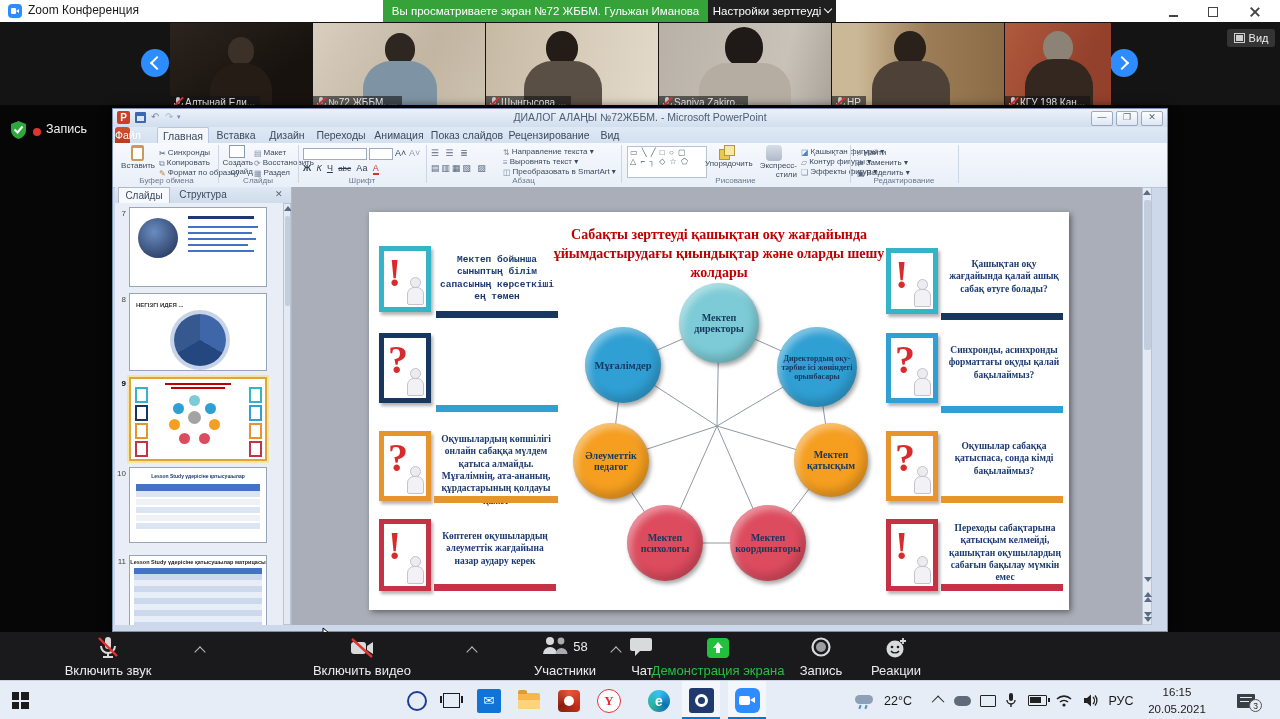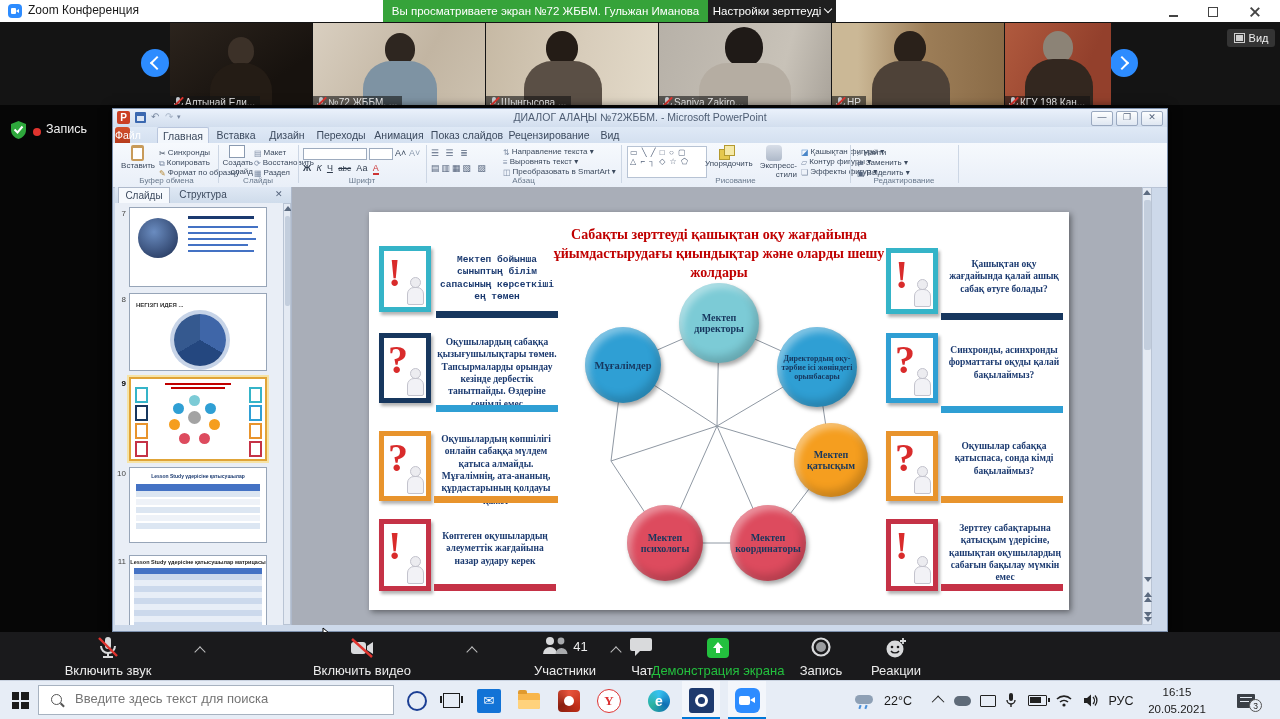--- a/index.html
+++ b/index.html
@@ -405,36 +405,36 @@
                 <line x1="462" y1="248" x2="399" y2="331"></line>
               <line x1="399" y1="331" x2="296" y2="331"></line>
                 <line x1="296" y1="331" x2="242" y2="249"></line>
               <line x1="242" y1="249" x2="254" y2="153"></line>
             </g>
           </svg>
 
           <div class="circ" style="left:310px;top:71px;width:80px;height:80px;background:#7ccbd6;font-size:10px;">Мектеп директоры</div>
           <div class="circ" style="left:216px;top:115px;width:76px;height:76px;background:#2f9fd4;font-size:10.5px;">Мұғалімдер</div>
           <div class="circ" style="left:408px;top:115px;width:80px;height:80px;background:#2f9fd4;font-size:8px;padding:2px;box-sizing:border-box;">Директордың оқу-тәрбие ісі жөніндегі орынбасары</div>
+          <div class="circ" style="left:204px;top:211px;width:76px;height:76px;background:#f59e1f;font-size:10px;">Әлеуметтік педагог</div>
           <div class="circ" style="left:425px;top:211px;width:74px;height:74px;background:#f59e1f;font-size:10px;">Мектеп қатысқым</div>
           <div class="circ" style="left:258px;top:293px;width:76px;height:76px;background:#dd4b5e;font-size:10px;">Мектеп психологы</div>
           <div class="circ" style="left:361px;top:293px;width:76px;height:76px;background:#dd4b5e;font-size:10px;">Мектеп координаторы</div>
 
           <div class="icard" style="left:10px;top:34px;width:52px;height:66px;border:5px solid #35b4c8;">
               <span class="mark">!</span>
               <span class="fg"></span>
             </div>
           <div class="btxt" style="left:67px;top:42px;width:122px;font-family:Liberation Mono, monospace;">Мектеп бойынша сыныптың білім сапасының көрсеткіші ең төмен</div>
           <div class="bar" style="left:67px;top:99px;width:122px;background:#17375e;"></div>
 
           <div class="icard" style="left:10px;top:121px;width:52px;height:70px;border:5px solid #17375e;">
               <span class="mark">?</span>
               <span class="fg"></span>
             </div>
-          <div class="btxt" style="left:67px;top:124px;width:122px;">Оқушылардың сабаққа қызығушылықтары төмен. Тапсырмаларды орындау кезінде дербестік танытпайды. Өздеріне сенімді емес</div>
           <div class="bar" style="left:67px;top:193px;width:122px;background:#2f9fd4;"></div>
 
           <div class="icard" style="left:10px;top:219px;width:52px;height:70px;border:5px solid #e8942d;">
               <span class="mark">?</span>
               <span class="fg"></span>
             </div>
           <div class="btxt" style="left:65px;top:221px;width:124px;">Оқушылардың көпшілігі онлайн сабаққа мүлдем қатыса алмайды. Мұғалімнің, ата-ананың, құрдастарының қолдауы қажет</div>
           <div class="bar" style="left:65px;top:284px;width:124px;background:#e8942d;"></div>
 
           <div class="icard" style="left:10px;top:307px;width:52px;height:72px;border:5px solid #c53246;">
@@ -462,21 +462,21 @@
               <span class="mark">?</span>
               <span class="fg"></span>
             </div>
           <div class="btxt" style="left:575px;top:228px;width:120px;">Оқушылар сабаққа қатыспаса, сонда кімді бақылаймыз?</div>
           <div class="bar" style="left:572px;top:284px;width:122px;background:#e8942d;"></div>
 
           <div class="icard" style="left:517px;top:307px;width:52px;height:72px;border:5px solid #c53246;">
               <span class="mark">!</span>
               <span class="fg"></span>
             </div>
-          <div class="btxt" style="left:575px;top:310px;width:122px;">Зерттеу сабақтарына қатысқым үдерісіне, қашықтан оқушылардың сабағын бақылау мүмкін емес</div>
+          <div class="btxt" style="left:575px;top:310px;width:122px;">Переходы сабақтарына қатысқым келмейді, қашықтан оқушылардың сабағын бақылау мүмкін емес</div>
           <div class="bar" style="left:572px;top:372px;width:122px;background:#c53246;"></div>
         </div>
 
         <div class="sbar" style="left:850px;top:0;width:10px;height:438px;">
           <div class="tri-u"></div>
           <div class="sthumb" style="top:12px;height:150px;"></div>
           <div class="tri-d" style="position:absolute;bottom:40px;left:1px;"></div>
           <div style="position:absolute;bottom:22px;left:1px;">
               <div class="tri-u" style="margin:0 auto;"></div>
               <div class="tri-u" style="margin:0 auto;"></div>
@@ -518,21 +518,21 @@
     <div class="zchev" style="left:468px;"></div>
 
     <div class="zbtn" style="left:515px;width:100px;">
       <div style="display:flex;align-items:center;gap:5px;">
         <svg width="26" height="20" viewBox="0 0 26 20">
           <circle cx="8" cy="5" r="4" fill="#d9dadc"></circle>
             <path d="M1 18 a7 7 0 0 1 14 0 Z" fill="#d9dadc"></path>
           <circle cx="19" cy="5" r="3.4" fill="#a9abae"></circle>
             <path d="M13.5 18 a6 6 0 0 1 12 0 Z" fill="#a9abae"></path>
         </svg>
-        <span class="zlabel">41</span>
+        <span class="zlabel">58</span>
       </div>
       <span class="zlabel">Участники</span>
     </div>
     <div class="zchev" style="left:612px;"></div>
 
     <div class="zbtn" style="left:618px;width:48px;">
       <svg width="24" height="22" viewBox="0 0 24 22">
         <path d="M2 2 h18 a2 2 0 0 1 2 2 v9 a2 2 0 0 1 -2 2 h-10 l-5 5 v-5 h-3 a2 2 0 0 1 -2 -2 v-9 a2 2 0 0 1 2 -2 Z" fill="#d9dadc"></path>
       </svg>
       <span class="zlabel">Чат</span>
@@ -569,24 +569,20 @@
 
   <div id="taskbar">
     <div class="tk" style="left:6px;width:28px;">
       <div style="position:relative;width:17px;height:17px;">
         <div style="position:absolute;left:0;top:0;width:7.5px;height:7.5px;background:#1c1c1c;"></div>
         <div style="position:absolute;left:9.5px;top:0;width:7.5px;height:7.5px;background:#1c1c1c;"></div>
         <div style="position:absolute;left:0;top:9.5px;width:7.5px;height:7.5px;background:#1c1c1c;"></div>
         <div style="position:absolute;left:9.5px;top:9.5px;width:7.5px;height:7.5px;background:#1c1c1c;"></div>
       </div>
     </div>
-    <div id="searchbox">
-      <span class="mag"></span>
-      <input placeholder="Введите здесь текст для поиска" style="">
-    </div>
     <div class="tk" style="left: 402px;width:30px;">
       <div style="width:16px;height:16px;border:2px solid #1c3f94;border-radius:50%;"></div>
     </div>
     <div class="tk" style="left:436px;width:30px;">
       <div style="width:15px;height:13px;border:1.8px solid #1c1c1c;position:relative;">
         <div style="position:absolute;left:-4px;top:2px;width:2px;height:7px;background:#1c1c1c;"></div>
         <div style="position:absolute;right:-4px;top:2px;width:2px;height:7px;background:#1c1c1c;"></div>
       </div>
     </div>
     <div class="tk" style="left:472px;width:34px;">

